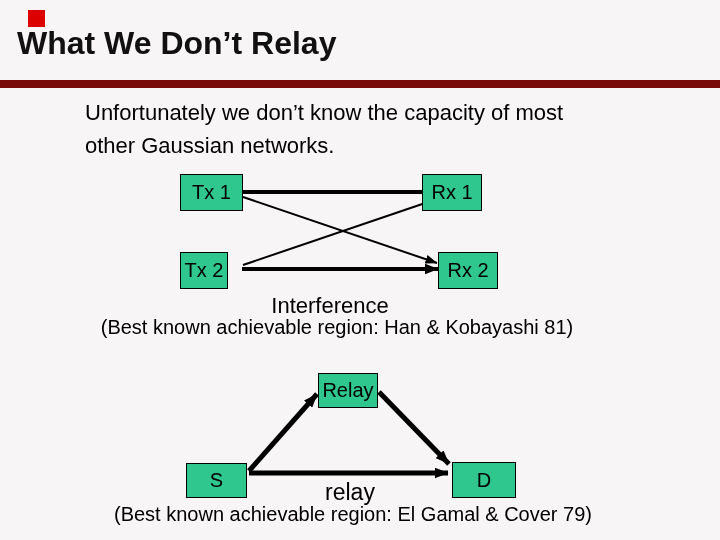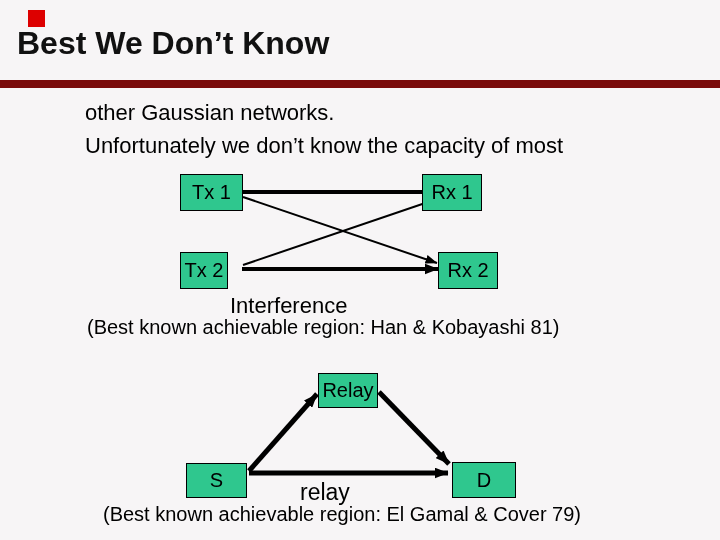--- a/index.html
+++ b/index.html
@@ -67,20 +67,21 @@
   }
   .node-tx1 { left: 180px; top: 174px; width: 63px; height: 37px; }
   .node-rx1 { left: 422px; top: 174px; width: 60px; height: 37px; }
   .node-tx2 { left: 180px; top: 252px; width: 48px; height: 37px; }
   .node-rx2 { left: 438px; top: 252px; width: 60px; height: 37px; }
   .node-relay { left: 318px; top: 373px; width: 60px; height: 35px; }
   .node-s { left: 186px; top: 463px; width: 61px; height: 35px; }
   .node-d { left: 452px; top: 462px; width: 64px; height: 36px; }
   .diagram-label {
     position: absolute;
+    text-align: center;
     color: #000;
     white-space: nowrap;
   }
   .interference-label { left: 230px; top: 293px; width: 200px; font-size: 22px; line-height: 26px; }
   .caption-1 { left: 87px; top: 314px; width: 500px; font-size: 20px; line-height: 26px; }
   .relay-label { left: 300px; top: 477px; width: 100px; font-size: 23px; line-height: 30px; }
   .caption-2 { left: 103px; top: 501px; width: 500px; font-size: 20px; line-height: 26px; }
   .arrows-layer {
     position: absolute;
     left: 0;
@@ -90,27 +91,27 @@
     pointer-events: none;
   }
 </style>
 </head>
 <body>
 
 <div class="slide">
 
   <div class="corner-square"></div>
 
-  <h1 class="title">Best We Don’t Know</h1>
+  <h1 class="title">What We Don’t Relay</h1>
 
   <div class="accent-bar"></div>
 
   <div class="body-text">
+    <div>Unfortunately we don’t know the capacity of most</div>
     <div>other Gaussian networks.</div>
-    <div>Unfortunately we don’t know the capacity of most</div>
   </div>
 
   <svg class="arrows-layer" viewBox="0 0 720 540" xmlns="http://www.w3.org/2000/svg">
     <defs>
       <marker id="ah" viewBox="0 0 14 11" markerWidth="14" markerHeight="11" refX="13.5" refY="5.5" orient="auto" markerUnits="userSpaceOnUse">
         <path d="M0,0 L14,5.5 L0,11 Z" fill="#000"></path>
       </marker>
       <marker id="ah-small" viewBox="0 0 12 9" markerWidth="12" markerHeight="9" refX="11.5" refY="4.5" orient="auto" markerUnits="userSpaceOnUse">
         <path d="M0,0 L12,4.5 L0,9 Z" fill="#000"></path>
       </marker>

